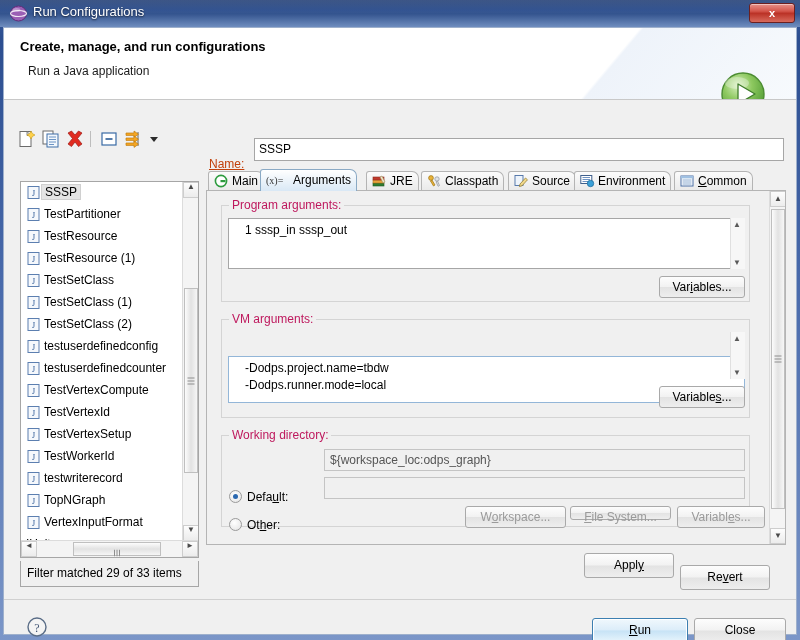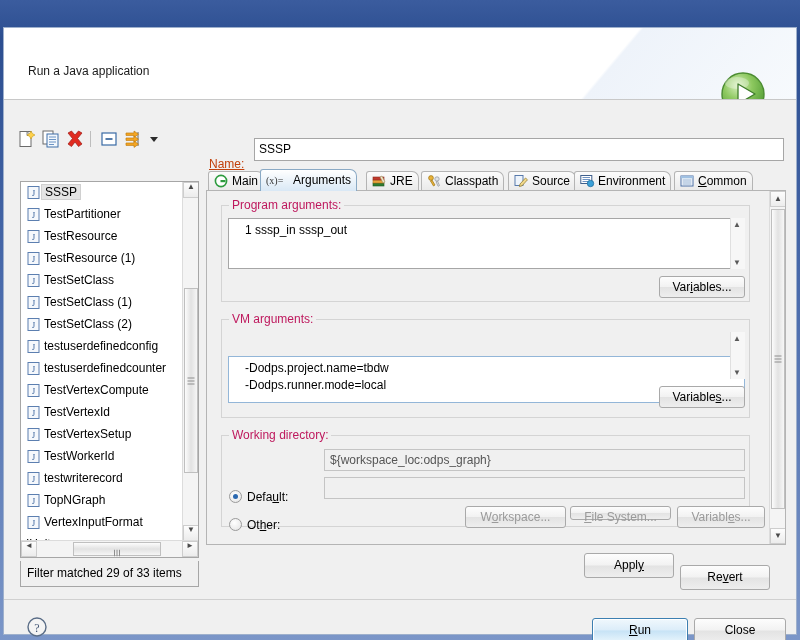--- a/index.html
+++ b/index.html
@@ -277,25 +277,36 @@
   #btn-close2 {
     position: absolute; left: 690px; top: 590px; width: 92px; height: 25px;
   }
   #btn-run u { text-decoration: underline; }
 </style>
 </head>
 <body>
 
 <div id="window">
 
+  <div id="titlebar">
+    <div id="titlebar-shine"></div>
+    <svg id="title-icon" viewBox="0 0 17 17">
+      <ellipse cx="8.5" cy="8.5" rx="8" ry="7.5" fill="#9b5fb5" stroke="#5d2d78" stroke-width="1"></ellipse>
+      <ellipse cx="8.5" cy="8.5" rx="8" ry="3" fill="none" stroke="#ffffff" stroke-width="1.1" opacity="0.85"></ellipse>
+      <ellipse cx="6.5" cy="5" rx="4" ry="2" fill="#ffffff" opacity="0.35"></ellipse>
+    </svg>
+    <div id="title-text">Run Configurations</div>
+    <div id="btn-close">x</div>
+  </div>
 
   <div id="client">
 
     <div id="header">
       <div id="header-swoosh"></div>
+      <div id="header-title">Create, manage, and run configurations</div>
       <div id="header-sub">Run a Java application</div>
       <svg id="header-run-icon" viewBox="0 0 48 48">
         <defs>
           <radialGradient id="gball" cx="38%" cy="30%" r="75%">
             <stop offset="0%" stop-color="#d9f0c0"></stop>
             <stop offset="45%" stop-color="#8dc85f"></stop>
             <stop offset="100%" stop-color="#4e9a33"></stop>
           </radialGradient>
         </defs>
         <circle cx="24" cy="24" r="21" fill="url(#gball)" stroke="#4c8c32" stroke-width="1.4"></circle>

